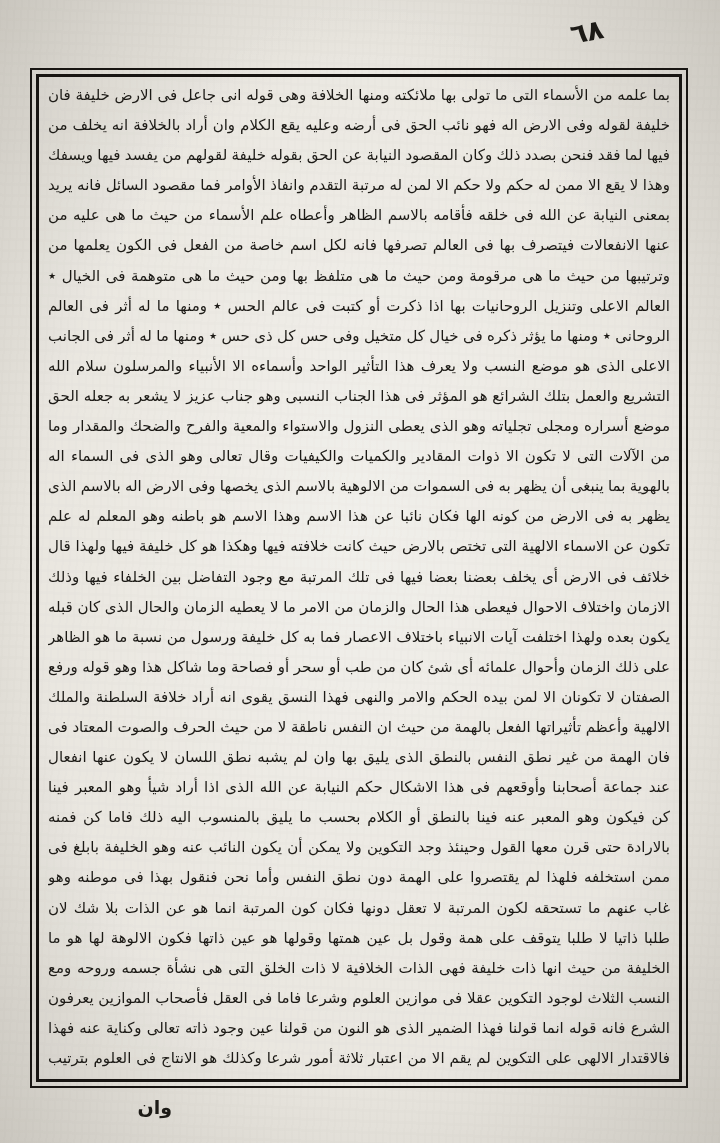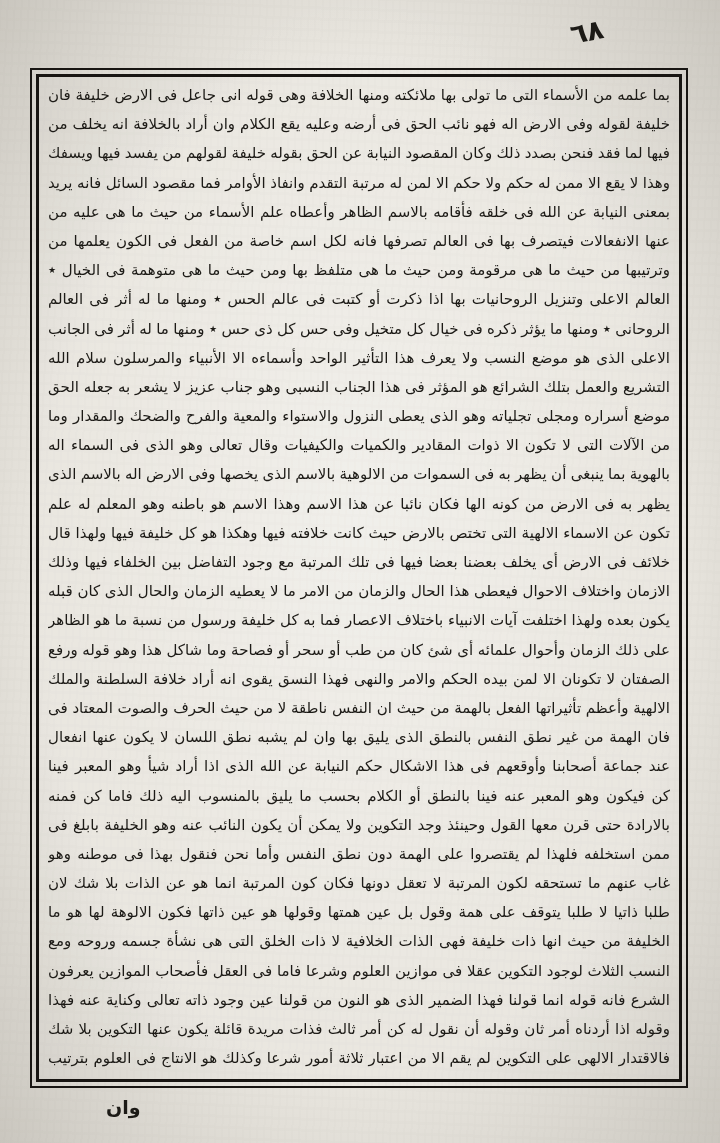--- a/index.html
+++ b/index.html
@@ -47,22 +47,22 @@
     overflow:hidden;
   }
   .line{
     margin:0;height:27.6px;line-height:27.6px;
     font-size:15px;color:var(--ink);
     text-align:justify;text-align-last:justify;
     overflow:hidden;white-space:normal;
     word-spacing:-0.5px;
   }
   .catchword{
-    position:absolute;top:1096px;left:106px;width:80px;
-    direction:rtl;text-align:left;
+    position:absolute;top:1096px;left:92px;width:80px;
+    direction:rtl;text-align:right;
     font-size:19px;font-weight:bold;color:var(--ink);
   }
 </style>
 </head>
 <body>
 
 <div class="grain"></div>
 
 <div class="page-number">٦٨</div>
 
@@ -94,19 +94,18 @@
       <p class="line">فان الهمة من غير نطق النفس بالنطق الذى يليق بها وان لم يشبه نطق اللسان لا يكون عنها انفعال بوجه من الوجوه</p>
       <p class="line">عند جماعة أصحابنا وأوقعهم فى هذا الاشكال حكم النيابة عن الله الذى اذا أراد شيأ وهو المعبر فينا بالهمة أن يقول له</p>
       <p class="line">كن فيكون وهو المعبر عنه فينا بالنطق أو الكلام بحسب ما يليق بالمنسوب اليه ذلك فاما كن فمنه سبحانه فى حق نفسه</p>
       <p class="line">بالارادة حتى قرن معها القول وحينئذ وجد التكوين ولا يمكن أن يكون النائب عنه وهو الخليفة بابلغ فى التكوين</p>
       <p class="line">ممن استخلفه فلهذا لم يقتصروا على الهمة دون نطق النفس وأما نحن فنقول بهذا فى موطنه وهو صحيح غير أن الذات</p>
       <p class="line">غاب عنهم ما تستحقه لكون المرتبة لا تعقل دونها فكان كون المرتبة انما هو عن الذات بلا شك لان الذات تطلبها</p>
       <p class="line">طلبا ذاتيا لا طلبا يتوقف على همة وقول بل عين همتها وقولها هو عين ذاتها فكون الالوهة لها هو ما يكون عن ذات</p>
       <p class="line">الخليفة من حيث انها ذات خليفة فهى الذات الخلافية لا ذات الخلق التى هى نشأة جسمه وروحه ومع هذا فلا بد من</p>
       <p class="line">النسب الثلاث لوجود التكوين عقلا فى موازين العلوم وشرعا فاما فى العقل فأصحاب الموازين يعرفون ذلك وأما فى</p>
       <p class="line">الشرع فانه قوله انما قولنا فهذا الضمير الذى هو النون من قولنا عين وجود ذاته تعالى وكناية عنه فهذا أمر واحد</p>
-      <p class="line">وقوله اذا أردناه أمر ثان وقوله أن نقول له كن أمر ثالث فذات مريدة قائلة يكون عنها التكوين بلا شك</p>
       <p class="line">فالاقتدار الالهى على التكوين لم يقم الا من اعتبار ثلاثة أمور شرعا وكذلك هو الانتاج فى العلوم بترتيب المقدمات</p>
     </div>
   </div>
 </div>
 
 <div class="catchword">وان</div>
 
 </body></html>

